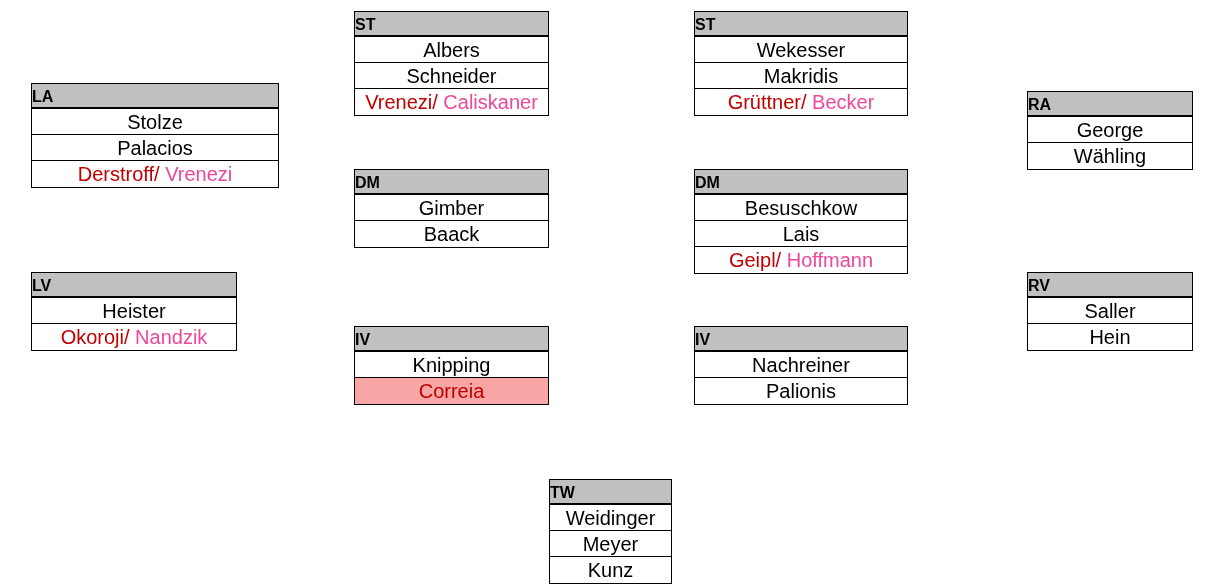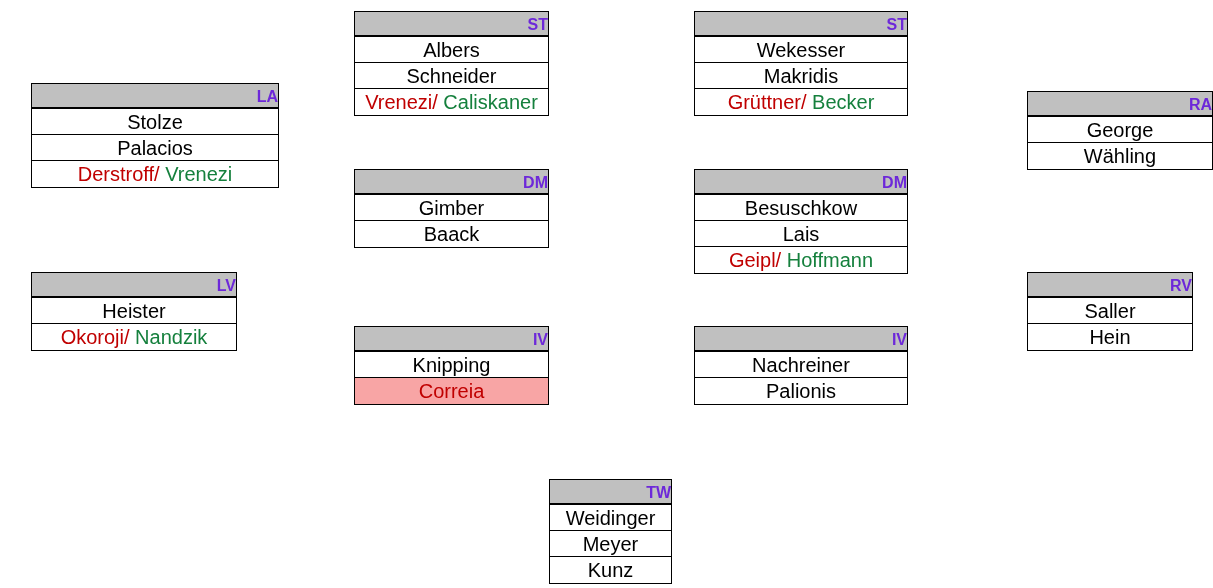--- a/index.html
+++ b/index.html
@@ -18,26 +18,25 @@
     position: absolute;
     border: 1px solid #000000;
     box-sizing: border-box;
     background: #ffffff;
   }
   .pos-header {
     background: #c0c0c0;
     border-bottom: 2px solid #000000;
     font-weight: bold;
     font-size: 16px;
-    color: #6d28d9;
-    text-align: right;
+    color: #000000;
+    text-align: left;
     height: 25px;
     line-height: 25px;
     box-sizing: border-box;
-    padding-left: 40px;
   }
   .player-row {
     height: 26px;
     line-height: 26px;
     text-align: center;
     font-size: 20px;
     color: #000000;
     border-bottom: 1px solid #000000;
     box-sizing: border-box;
     background: #ffffff;
@@ -47,21 +46,21 @@
   .player-row:last-child {
     border-bottom: none;
   }
   .player-row.injured-bg {
     background: #f8a5a5;
   }
   .name-out {
     color: #c00000;
   }
   .name-in {
-    color: #15803d;
+    color: #ec4899;
     margin-top: 44px;
   }
   .sep {
     color: #c00000;
   }
 </style>
 </head>
 <body>
 
 <div id="board">
@@ -102,21 +101,21 @@
       <div class="pos-header">DM</div>
       <div class="player-row"><span>Besuschkow</span></div>
       <div class="player-row"><span>Lais</span></div>
       <div class="player-row"><span class="name-out">Geipl</span><span class="sep">/</span> <span class="name-in">Hoffmann</span></div>
     </div>
     <div class="position-box" style="left: 694px; top: 326px; width: 214px;">
       <div class="pos-header">IV</div>
       <div class="player-row"><span>Nachreiner</span></div>
       <div class="player-row"><span>Palionis</span></div>
     </div>
-    <div class="position-box" style="left: 1027px; top: 91px; width: 186px;">
+    <div class="position-box" style="left: 1027px; top: 91px; width: 166px;">
       <div class="pos-header">RA</div>
       <div class="player-row"><span>George</span></div>
       <div class="player-row"><span>Wähling</span></div>
     </div>
     <div class="position-box" style="left: 1027px; top: 272px; width: 166px;">
       <div class="pos-header">RV</div>
       <div class="player-row"><span>Saller</span></div>
       <div class="player-row"><span>Hein</span></div>
     </div>
     <div class="position-box" style="left: 549px; top: 479px; width: 123px;">

